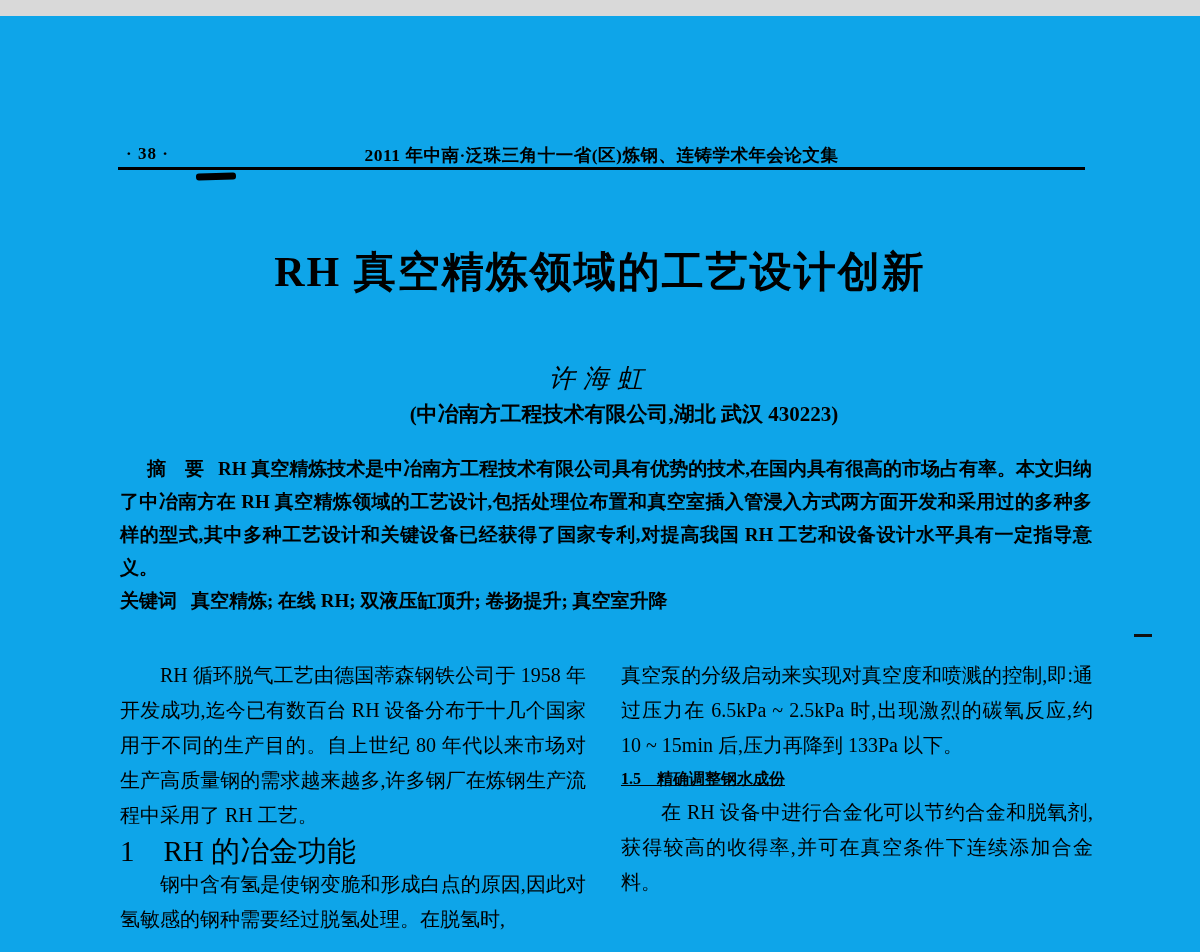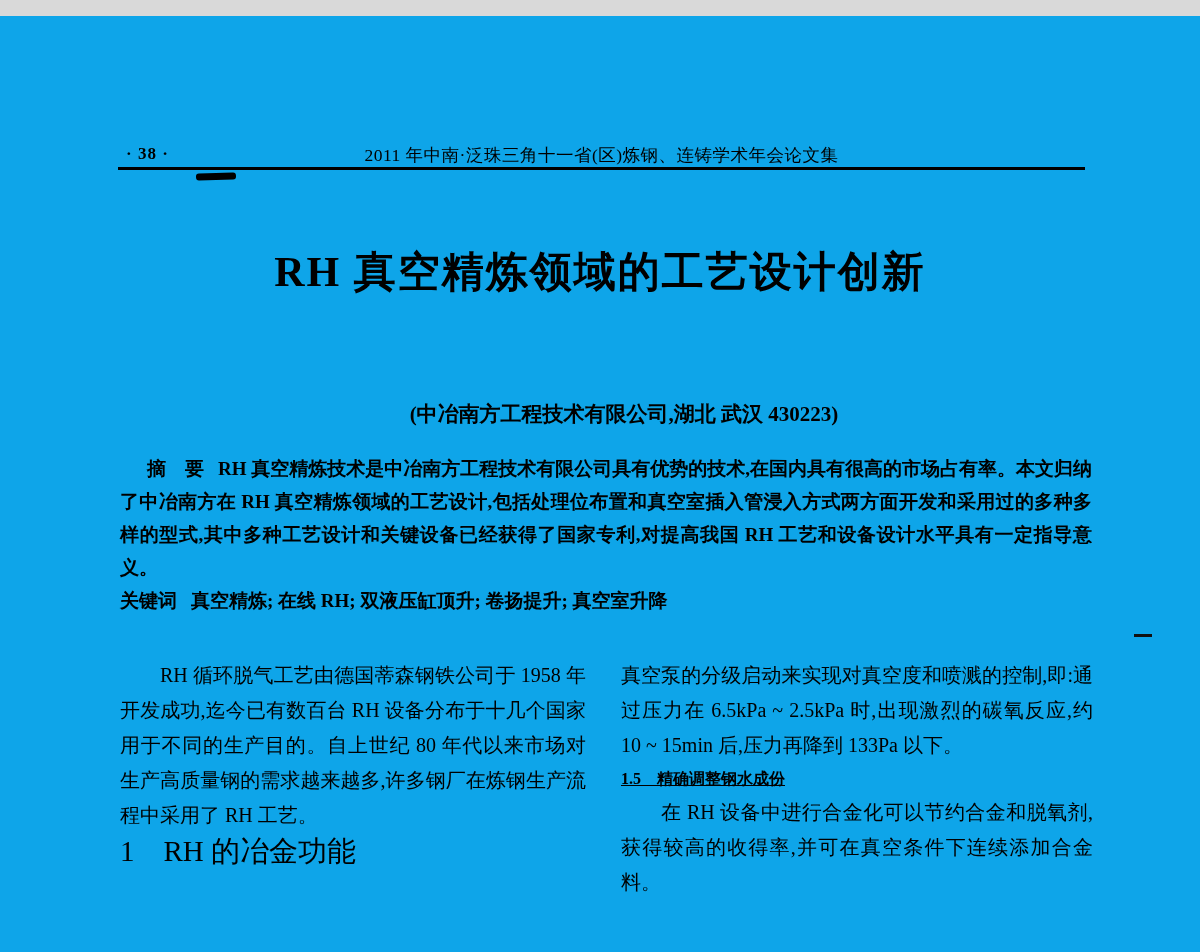--- a/index.html
+++ b/index.html
@@ -28,21 +28,21 @@
     left: 8px;
     top: 1px;
     font-size: 17px;
     font-weight: bold;
     letter-spacing: 1px;
   }
   .header-title {
     display: block;
     text-align: center;
     font-size: 17.5px;
-    font-weight: normal;
+    font-weight: bold;
     letter-spacing: 0.5px;
   }
   .header-rule {
     position: absolute;
     top: 151px;
     left: 118px;
     width: 967px;
     height: 3px;
     background: #000000;
   }
@@ -148,35 +148,37 @@
 
   <header class="page-header">
     <span class="page-number">· 38 ·</span>
     <span class="header-title">2011 年中南·泛珠三角十一省(区)炼钢、连铸学术年会论文集</span>
   </header>
   <div class="header-rule"></div>
   <div class="ink-blob"></div>
   <div class="margin-dash"></div>
 
   <h1 class="title">RH 真空精炼领域的工艺设计创新</h1>
+  <div class="author">许海虹</div>
   <div class="affiliation">(中冶南方工程技术有限公司,湖北 武汉 430223)</div>
 
   <section class="abstract-block">
     <p class="abstract-para">
       <b class="abstract-label">摘　要</b><span>RH 真空精炼技术是中冶南方工程技术有限公司具有优势的技术,在国内具有很高的市场占有率。本文归纳了中冶南方在 RH 真空精炼领域的工艺设计,包括处理位布置和真空室插入管浸入方式两方面开发和采用过的多种多样的型式,其中多种工艺设计和关键设备已经获得了国家专利,对提高我国 RH 工艺和设备设计水平具有一定指导意义。</span>
     </p>
     <p class="keywords-line">
       <b class="keywords-label">关键词</b><span>真空精炼; 在线 RH; 双液压缸顶升; 卷扬提升; 真空室升降</span>
     </p>
   </section>
 
   <div class="columns">
     <div class="col col-left">
       <p class="indent">RH 循环脱气工艺由德国蒂森钢铁公司于 1958 年开发成功,迄今已有数百台 RH 设备分布于十几个国家用于不同的生产目的。自上世纪 80 年代以来市场对生产高质量钢的需求越来越多,许多钢厂在炼钢生产流程中采用了 RH 工艺。</p>
       <h2 class="h-sec">1　RH 的冶金功能</h2>
+      <p class="indent">钢中含有氢是使钢变脆和形成白点的原因,因此对氢敏感的钢种需要经过脱氢处理。在脱氢时,</p>
     </div>
     <div class="col col-right">
       <p>真空泵的分级启动来实现对真空度和喷溅的控制,即:通过压力在 6.5kPa ~ 2.5kPa 时,出现激烈的碳氧反应,约 10 ~ 15min 后,压力再降到 133Pa 以下。</p>
       <h3 class="h-sub">1.5　精确调整钢水成份</h3>
       <p class="indent">在 RH 设备中进行合金化可以节约合金和脱氧剂,获得较高的收得率,并可在真空条件下连续添加合金料。</p>
     </div>
   </div>
 
 </div>
 

